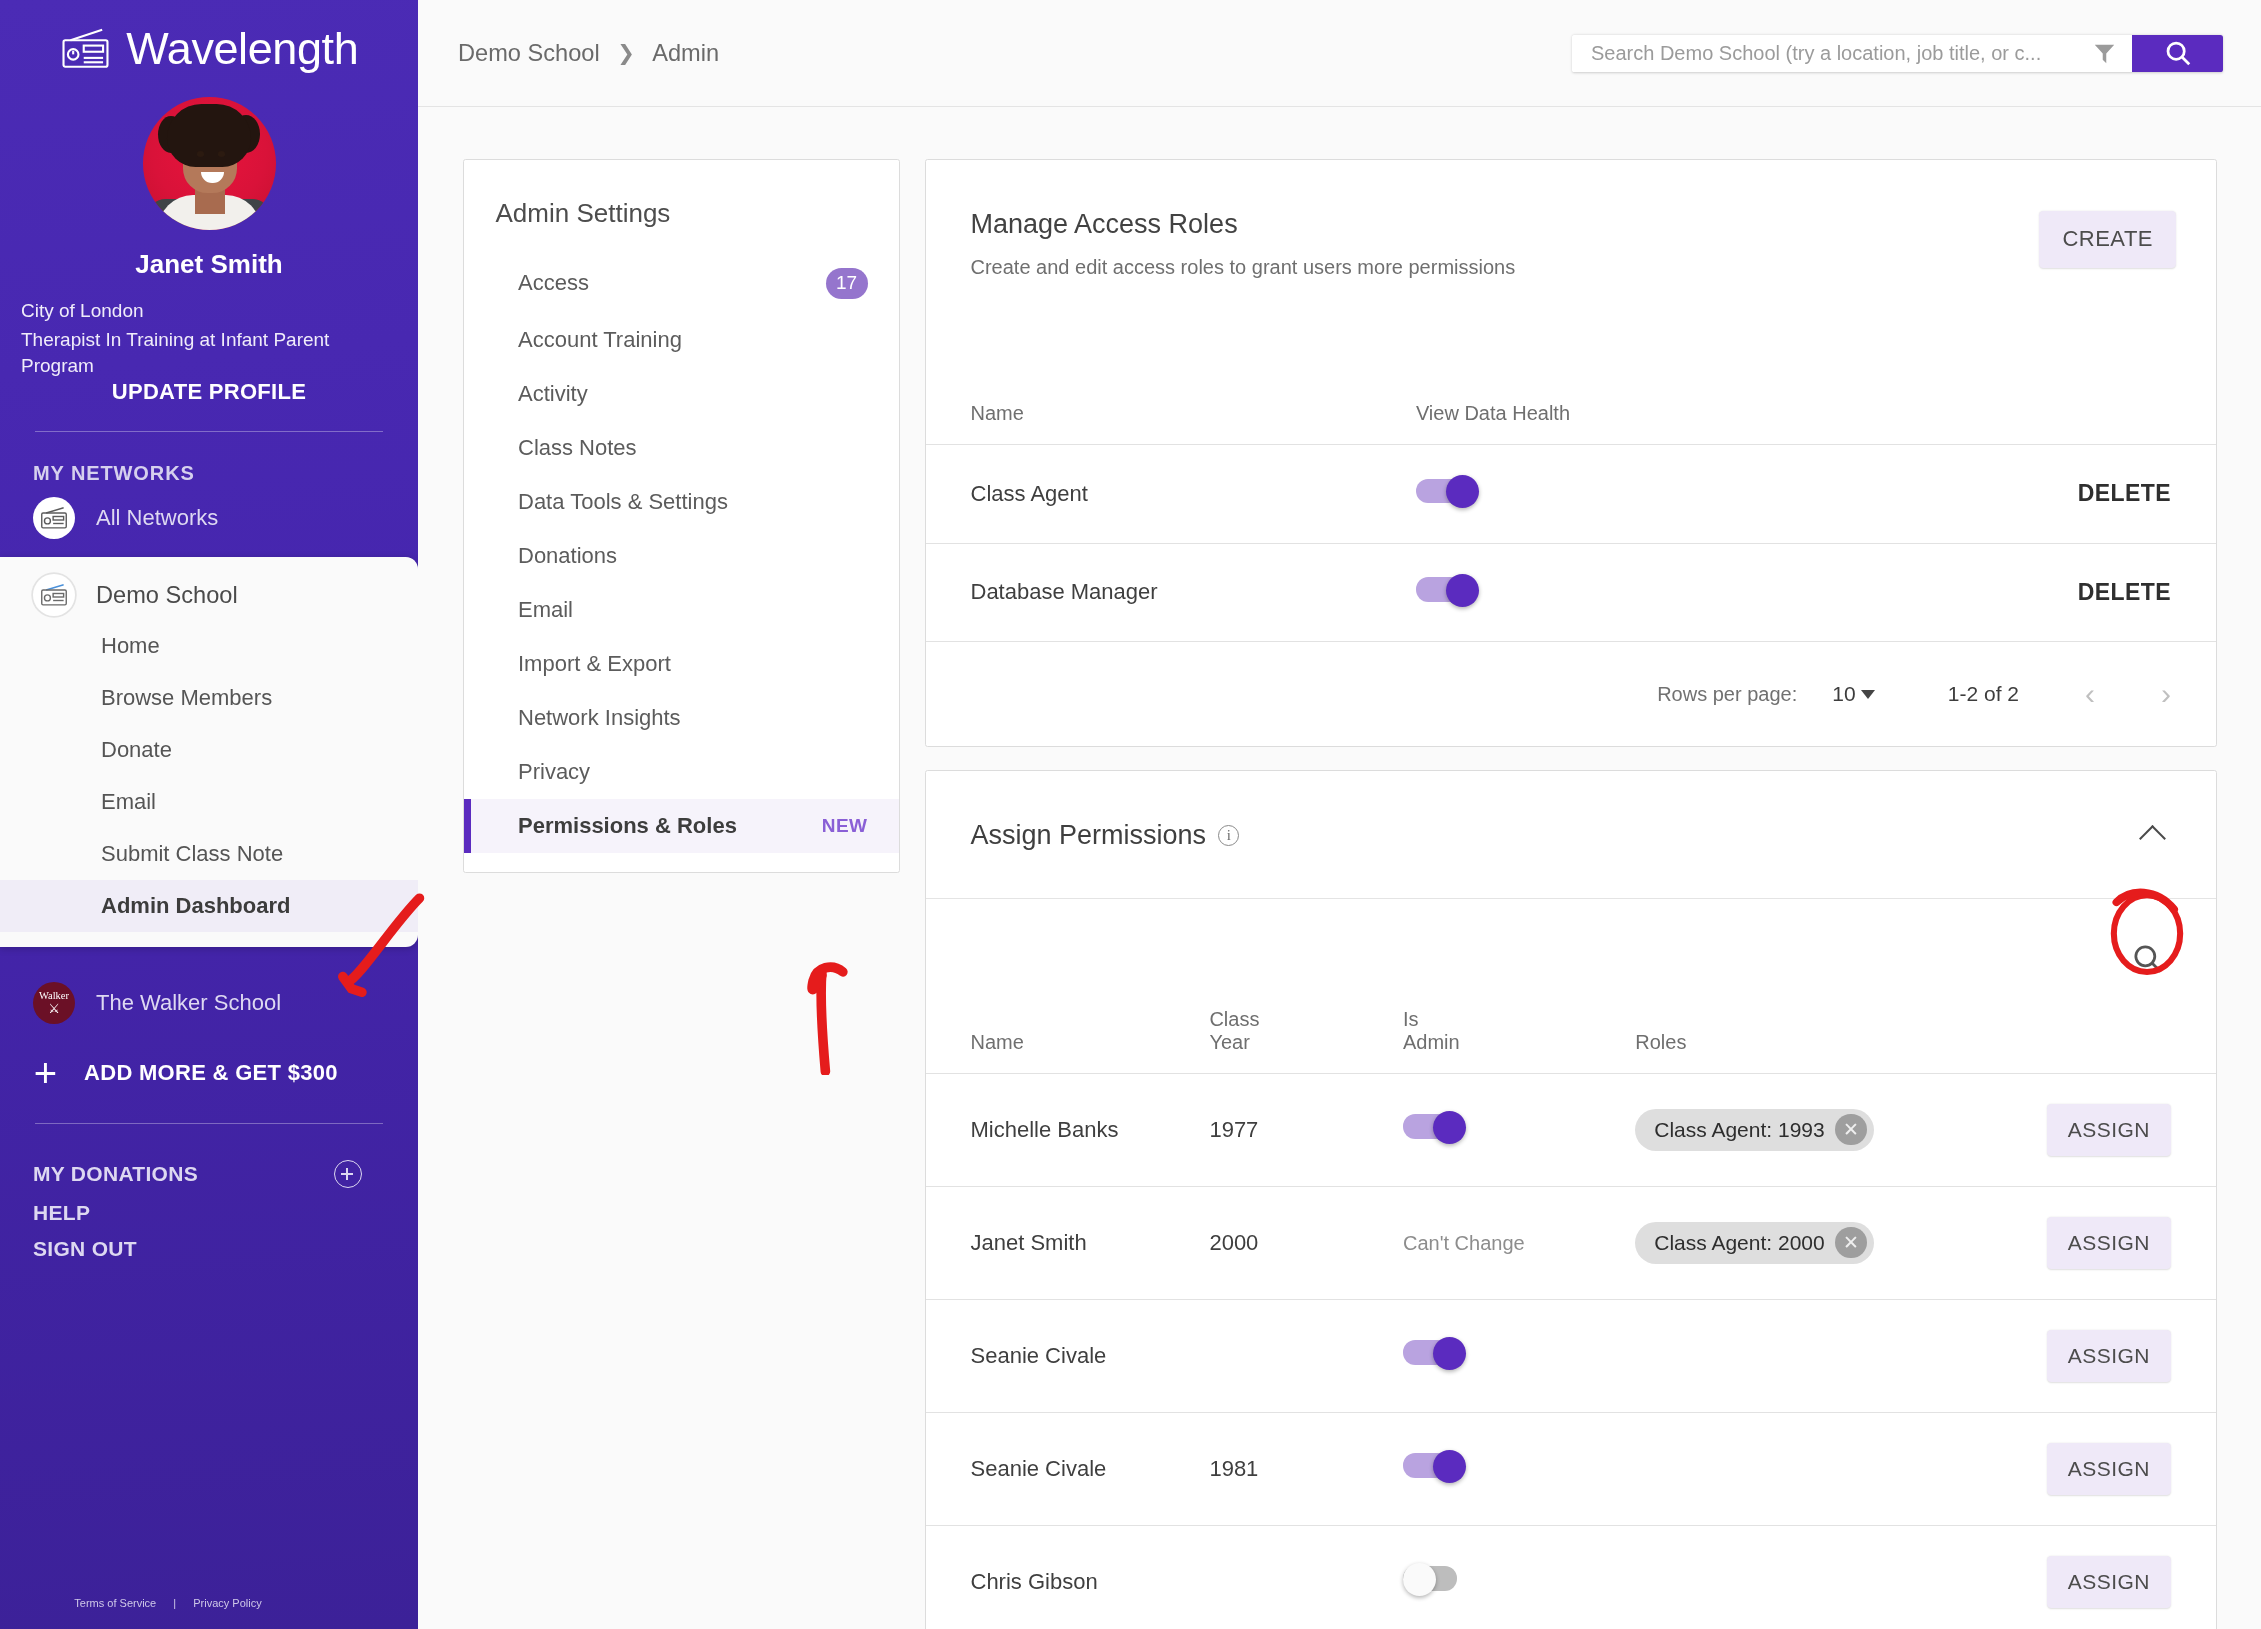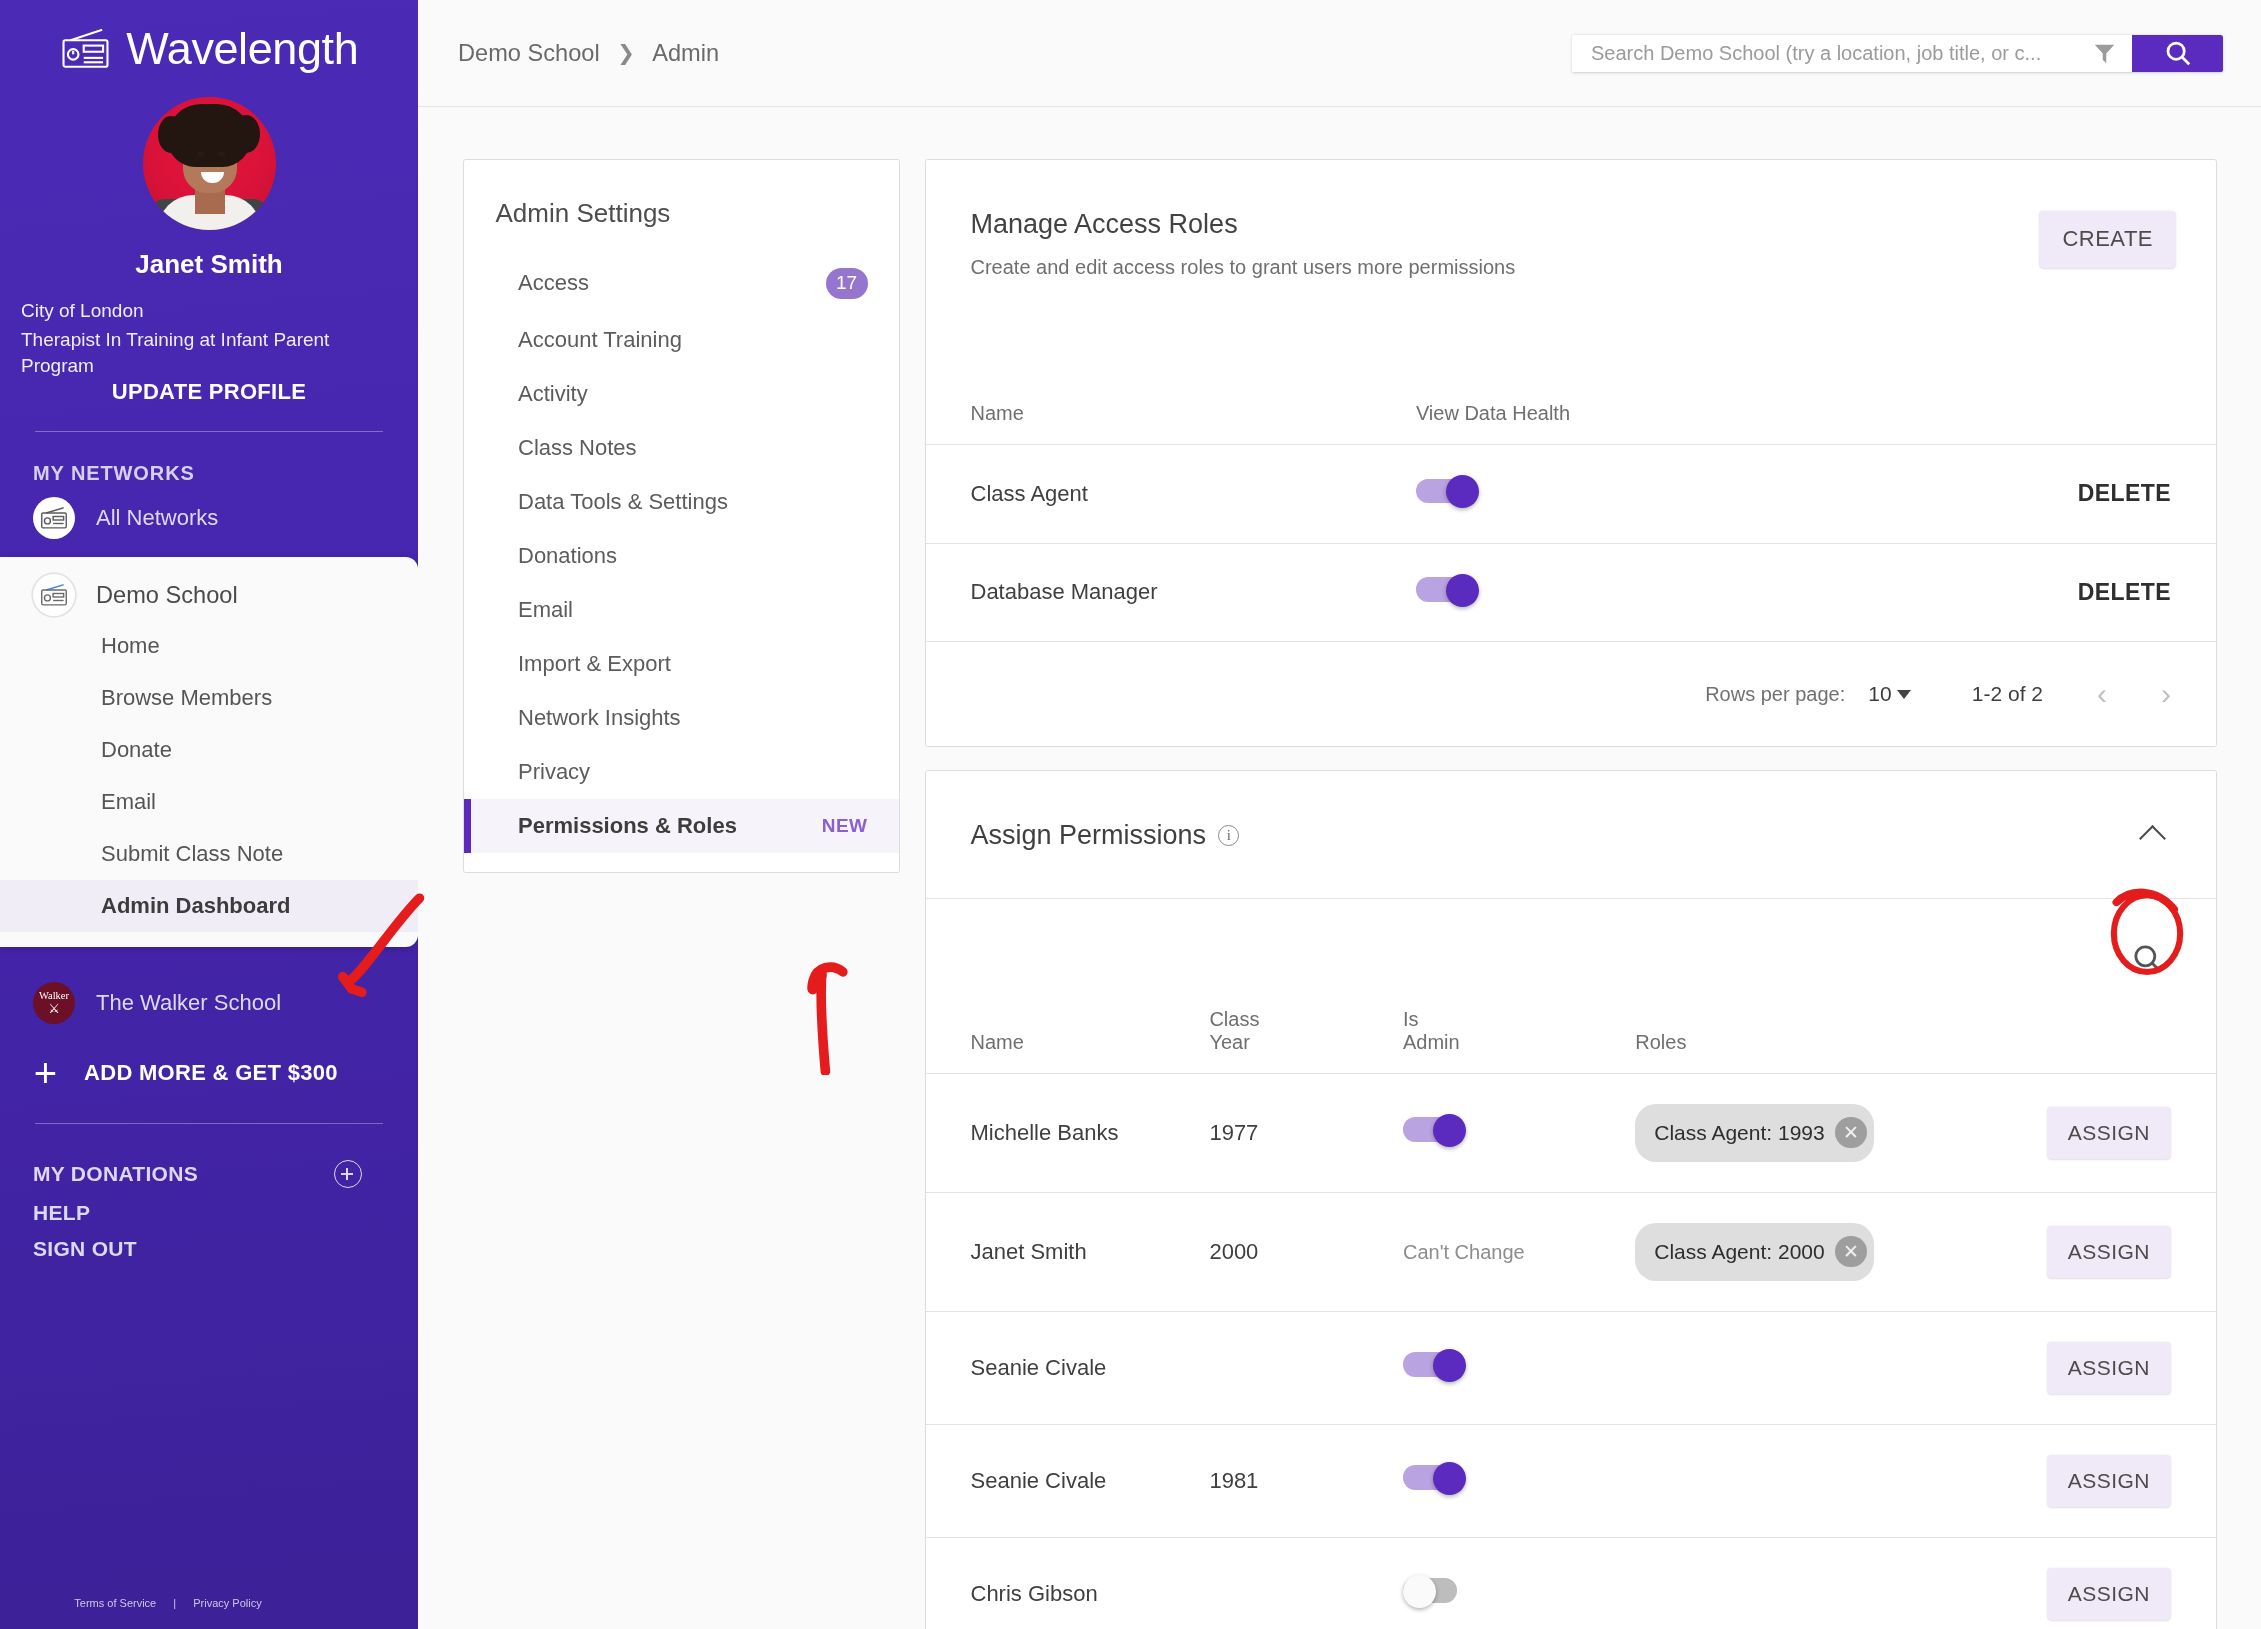--- a/index.html
+++ b/index.html
@@ -128,38 +128,38 @@
   .td { font-size:22px; color:#3f3f3f; padding:30px 0; }
   .roles-card .td:first-child { padding-left:45px; }
   .del { font-size:23px; font-weight:bold; color:#2f2f2f; letter-spacing:0.4px; cursor:pointer; padding-right:45px; text-align:right; }
 
   .toggle { width:68px; height:31.5px; position:relative; display:inline-block; cursor:pointer; }
   .toggle .track { position:absolute; left:0; top:3.5px; width:54px; height:24.5px; border-radius:12.2px; background:#b9a3e0; }
   .toggle .thumb { position:absolute; left:30px; top:0; width:33px; height:33px; border-radius:50%; background:#5b2bbf; box-shadow:0 1.7px 4.4px rgba(0,0,0,.3); }
   .toggle.off .track { background:#bdbdbd; }
   .toggle.off .thumb { left:0; background:#fafafa; }
 
-  .pager { display:flex; align-items:center; justify-content:flex-end; padding:37px 45px 37px 0; gap:0; border-top:0.9px solid #e2e2e2; }
+  .pager { display:flex; align-items:center; justify-content:flex-end; padding:37px 45px 37px 0; gap:12px; border-top:0.9px solid #e2e2e2; }
   .pager-label { font-size:20px; color:#717171; }
   .pager-sel { font-size:21px; color:#3d3d3d; margin-left:23px; display:flex; align-items:center; gap:5.2px; cursor:pointer; }
   .caret-dn { width:0;height:0;border-left:7.9px solid transparent;border-right:7.9px solid transparent;border-top:9.6px solid #444; }
   .pager-count { font-size:21px; color:#3d3d3d; margin-left:61px; }
   .pager-arrow { font-size:30px; color:#c0c0c0; margin-left:54px; cursor:pointer; line-height:1; }
 
   
   .assign-head { display:flex; align-items:center; padding:45px 45px 44px 45px; border-bottom:0.9px solid #e4e4e4; }
   .assign-title { font-size:27px; color:#3f3f3f; display:flex; align-items:center; gap:12.2px; }
   .info-i { width:21px; height:21px; border:1.7px solid #8a8a8a; border-radius:50%; color:#6b6b6b; font-size:15px; display:flex; align-items:center; justify-content:center; font-family:"Liberation Serif", serif; }
   .collapse-btn { margin-left:auto; width:38px; height:38px; display:flex; align-items:center; justify-content:center; cursor:pointer; }
   .chev-up { width:19px; height:19px; border-left:2.6px solid #4a4a4a; border-top:2.6px solid #4a4a4a; transform:rotate(45deg); margin-top:7px; }
 
   .assign-search-row { display:flex; justify-content:flex-end; padding:42px 51px 31.5px 0; }
   .assign-thead-tr .th:first-child { padding-left:45px; }
   .assign-card .td:first-child { padding-left:45px; }
-  .chip { display:inline-flex; align-items:center; background:#dedede; border-radius:21px; height:58px; padding:0 7px 0 19px; gap:10.5px; }
+  .chip { display:inline-flex; align-items:center; background:#dedede; border-radius:21px; height:42px; padding:0 7px 0 19px; gap:10.5px; }
   .chip-text { font-size:21px; color:#2e2e2e; }
   .chip-x { width:31.5px;height:31.5px;border-radius:50%;background:#9e9e9e;color:#efefef;font-size:19px;display:flex;align-items:center;justify-content:center;cursor:pointer;}
   .cant { font-size:20px; color:#8d8d8d; }
   .assign-btn-cell { text-align:right; padding-right:45px; }
   .assign-btn { padding:14px 21px; font-size:21px; }
 
   
   .ann { position:absolute; pointer-events:none; z-index:50; }
 </style>
 </head>

